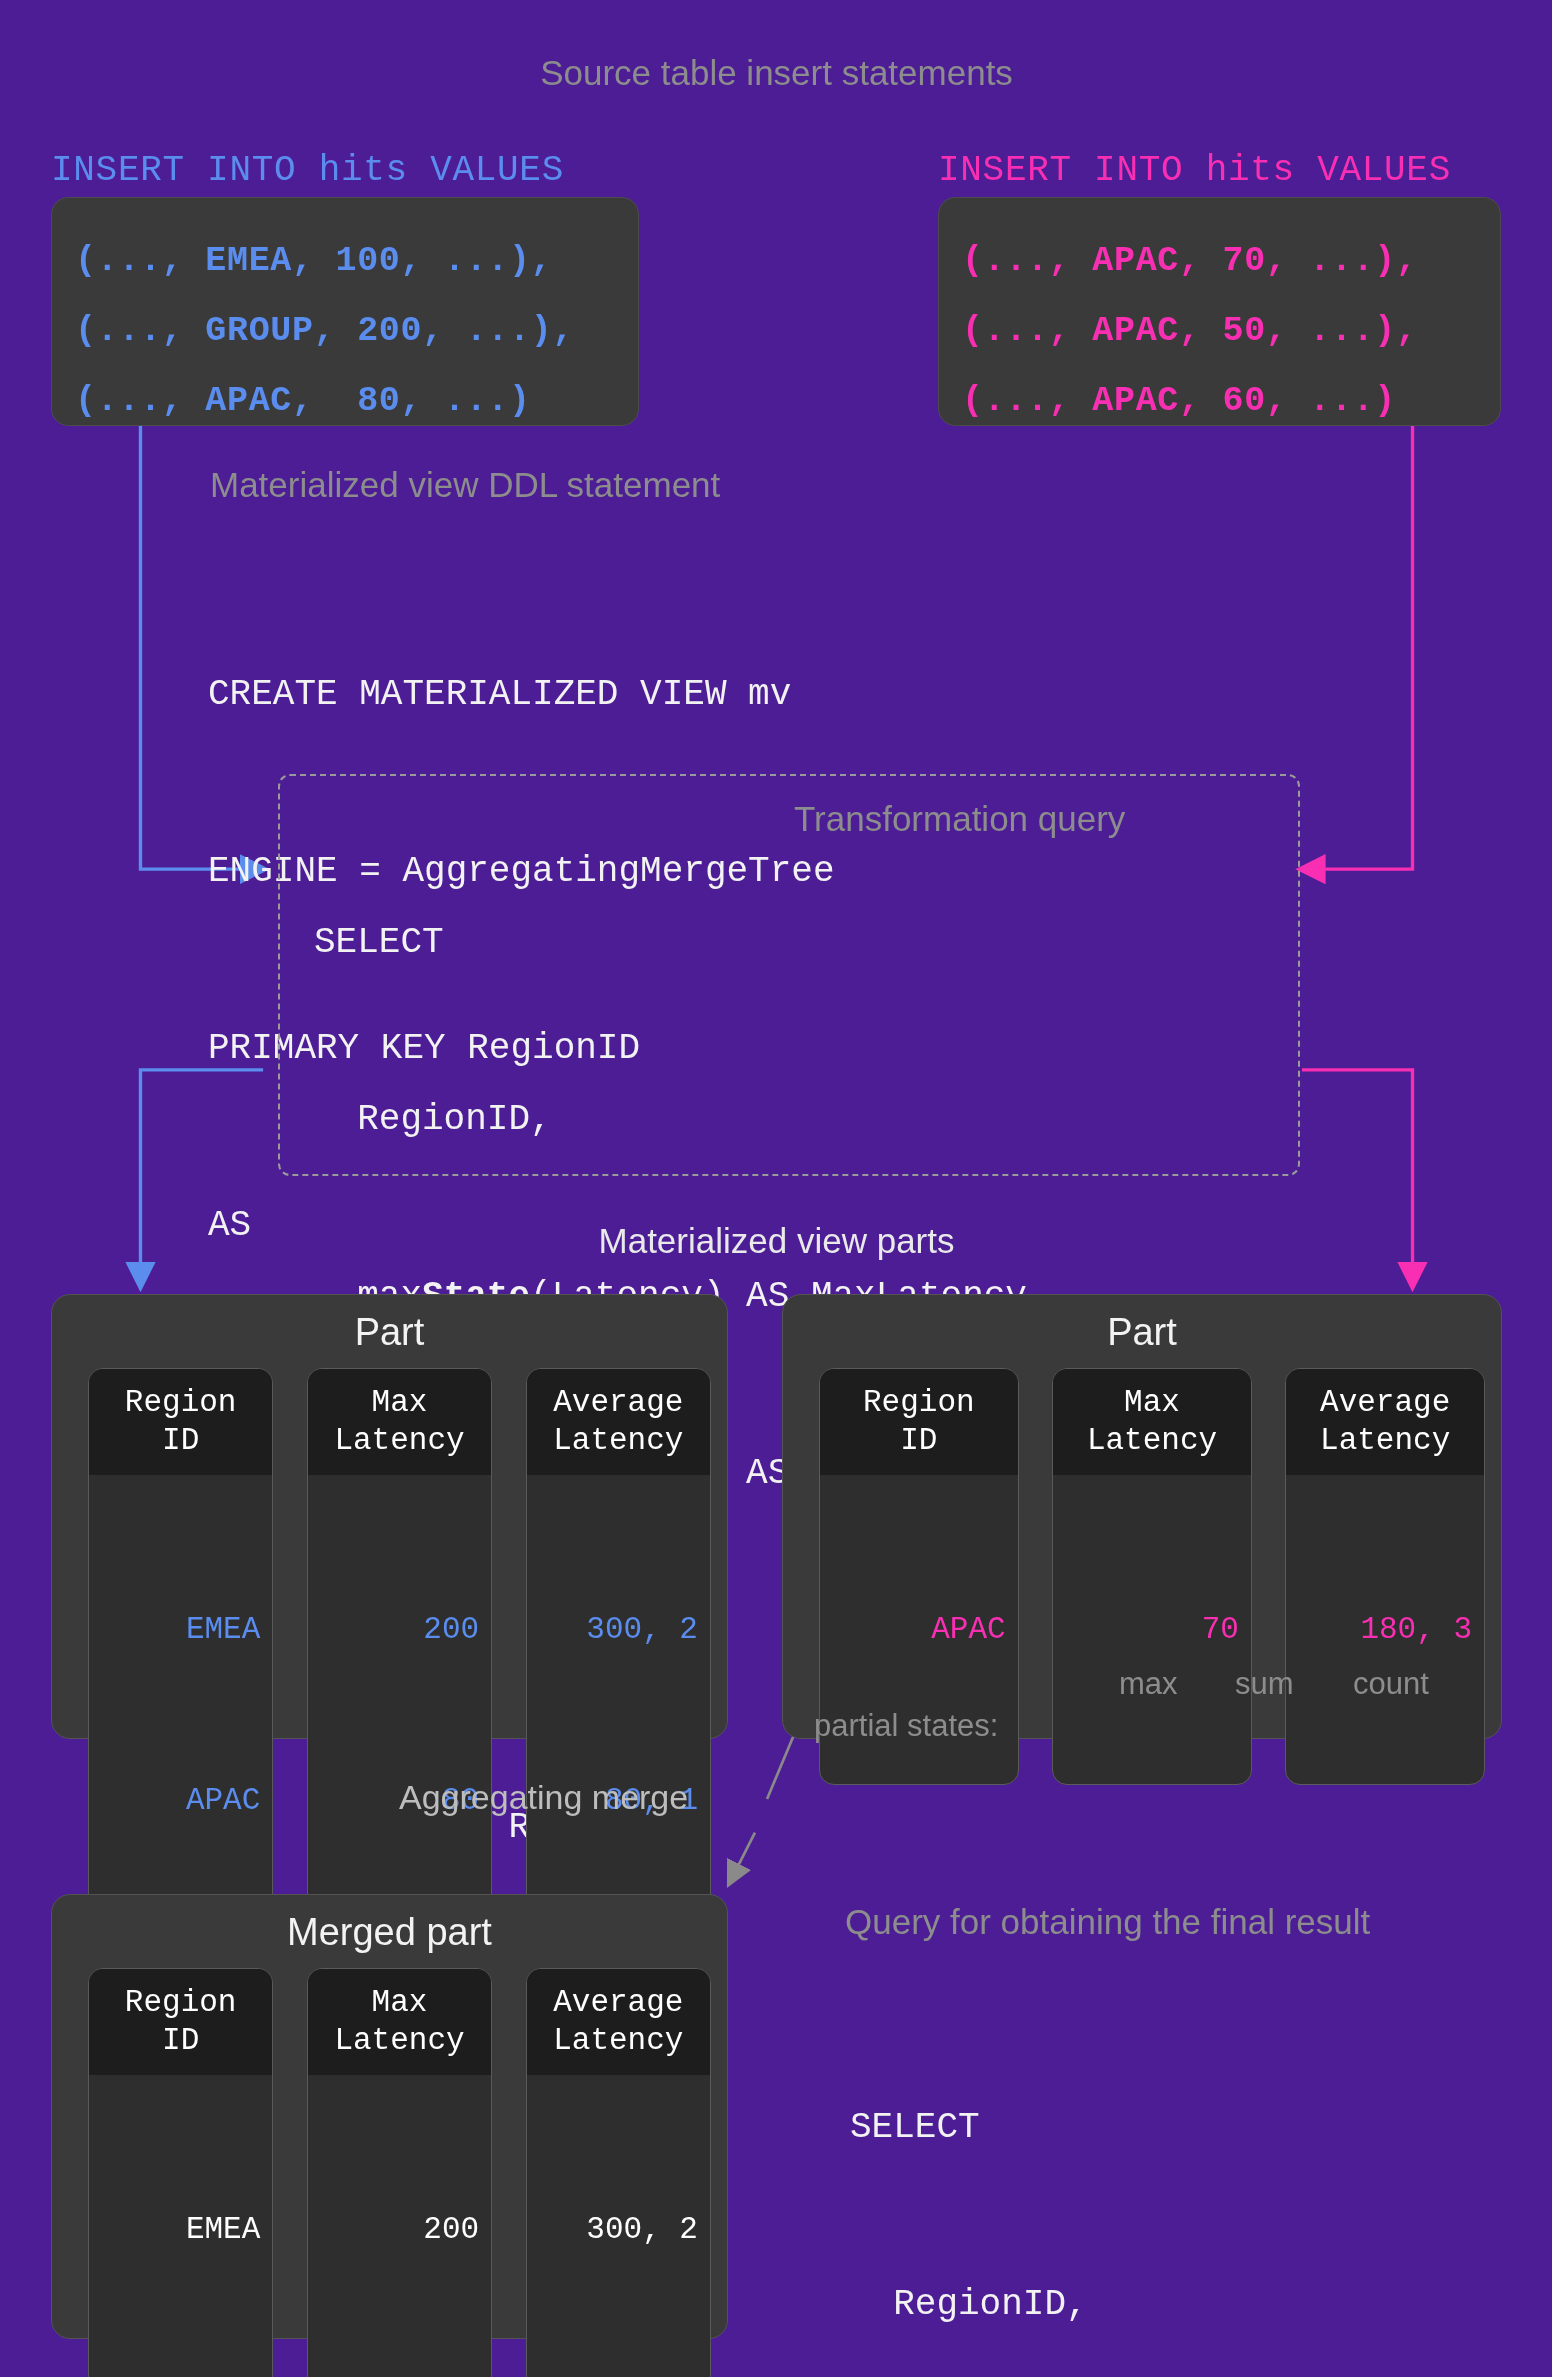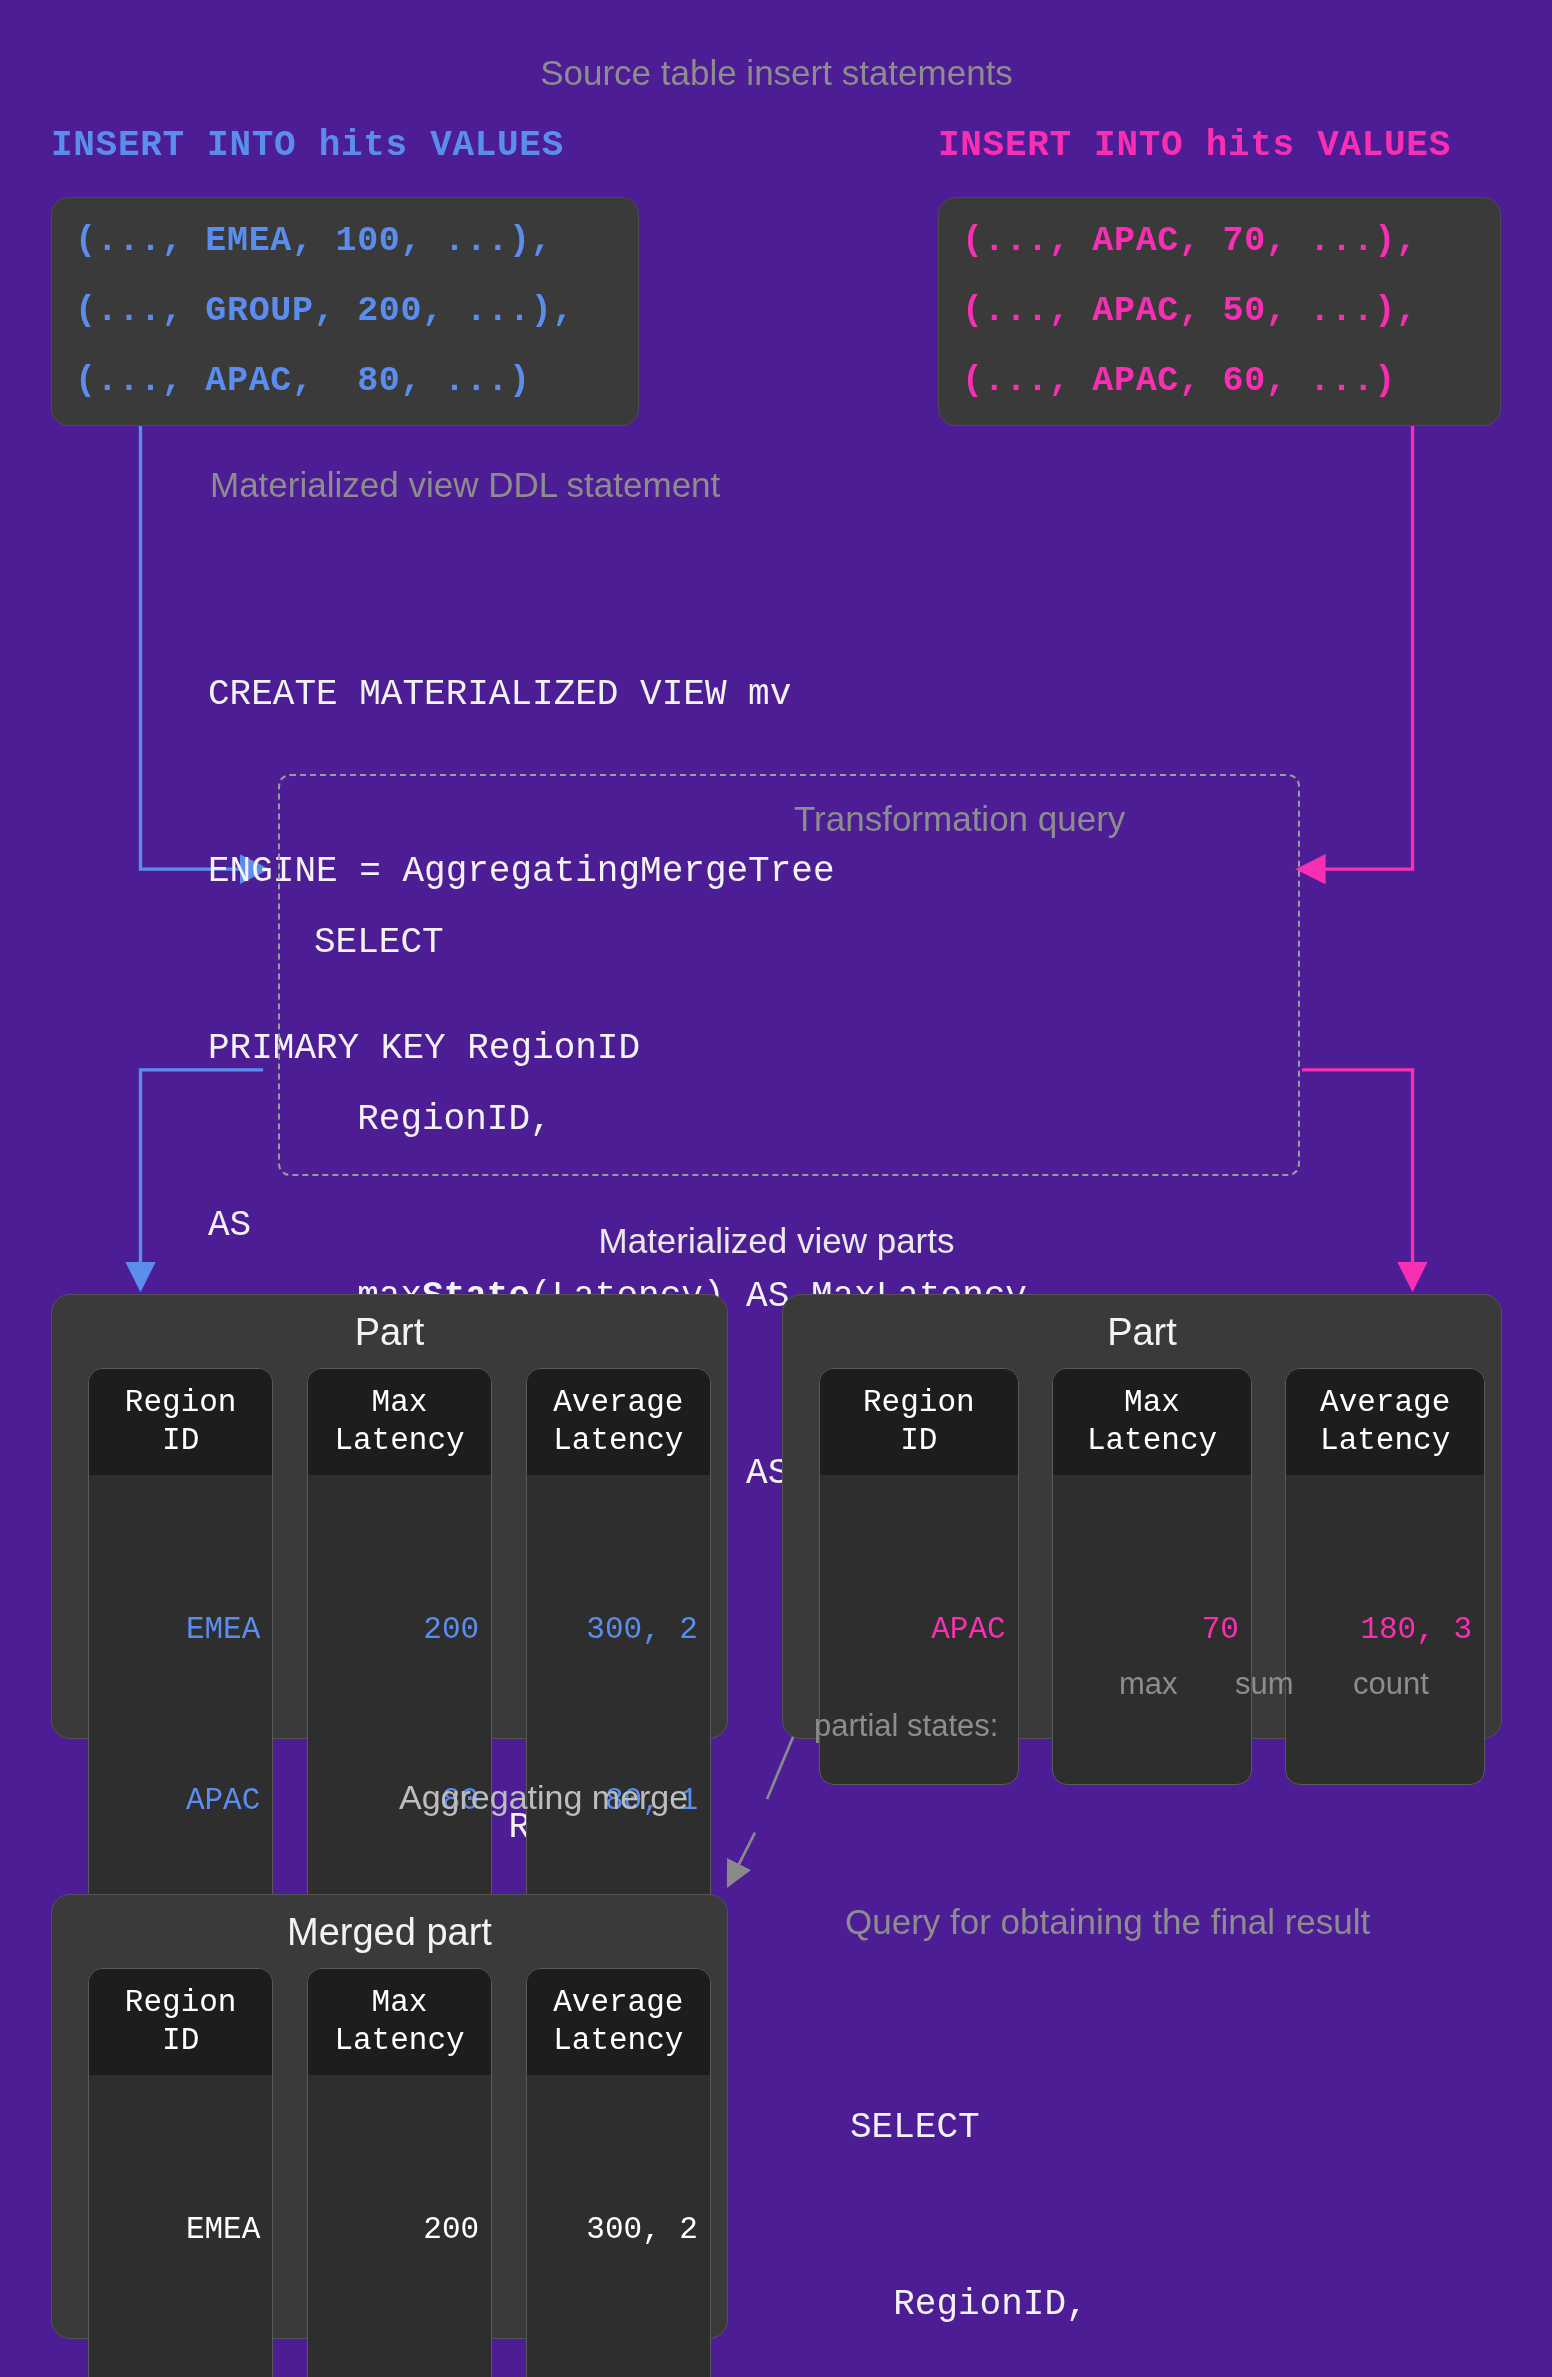--- a/index.html
+++ b/index.html
@@ -25,34 +25,35 @@
     color:#8d8d8d;
     font-size:35px;
     letter-spacing:0px;
     white-space:nowrap;
   }
   .caption.white{color:#e9e9e9;}
 
   
   .insert-head{
     font-size:36px;
-    font-weight:700;
+    font-weight:400;
     white-space:pre;
     letter-spacing:0.7px;
+    margin-top:25px;
   }
   .blue{color:#5b8def;}
   .pink{color:#f92fb3;}
 
   
   .vbox{
     background:#3a3a3a;
     border:1.3px solid #4c4c4c;
     border-radius:17.5px;
     box-sizing:border-box;
-    padding:8px 23px;
+    padding:28px 23px;
   }
   .vbox .line{
     font-size:35px;
     white-space:pre;
     line-height:70px;
     letter-spacing:0.7px;
     font-weight:700;
   }
 
   

